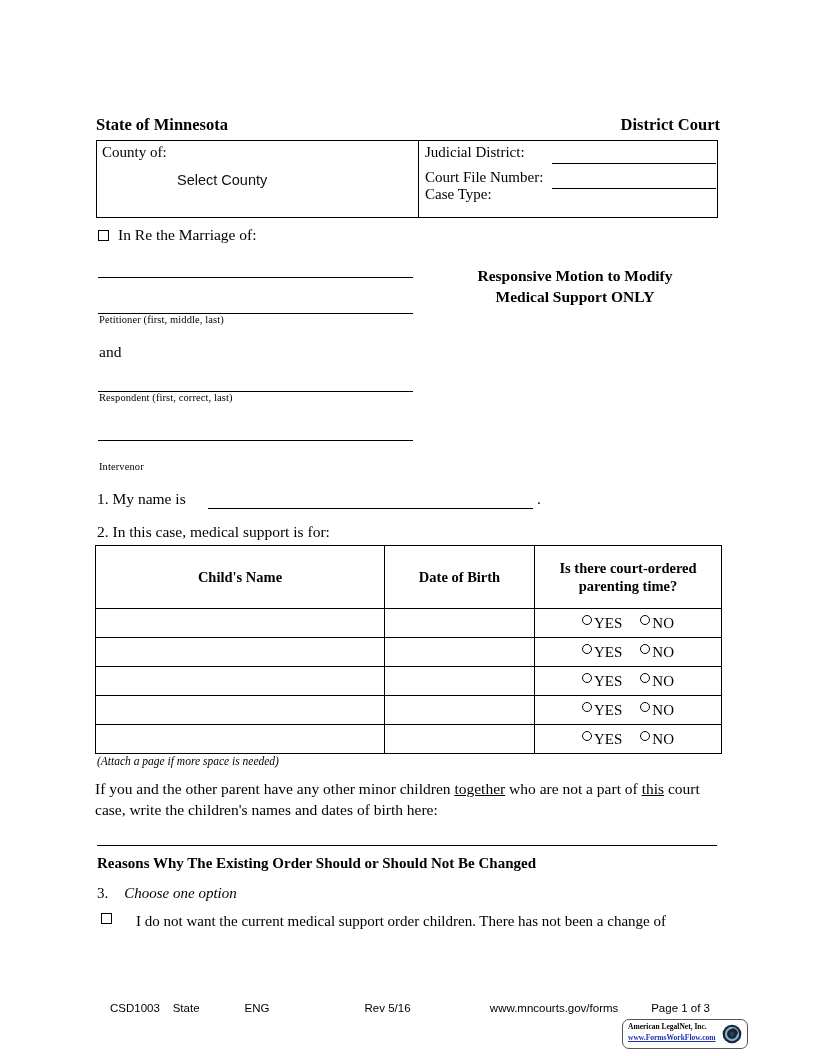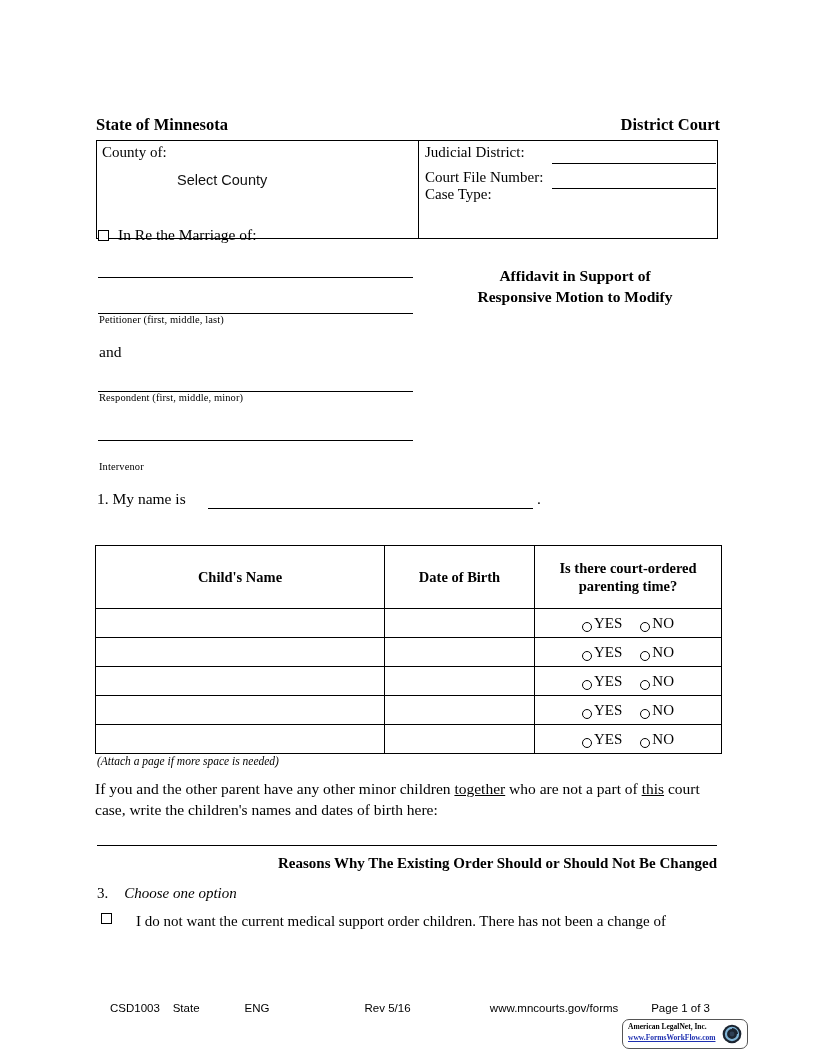--- a/index.html
+++ b/index.html
@@ -29,21 +29,21 @@
     font-weight: bold;
     font-size: 16.5px;
   }
 
   
   .caption-box {
     position: absolute;
     left: 96px;
     top: 140px;
     width: 622px;
-    height: 99px;
+    height: 78px;
     border: 1.6px solid #000;
     box-sizing: border-box;
     display: flex;
   }
   .cap-left {
     width: 322px;
     border-right: 1.6px solid #000;
     box-sizing: border-box;
     position: relative;
   }
@@ -195,21 +195,21 @@
     font-size: 15px;
   }
   .yn-wrap {
     display: flex;
     justify-content: center;
     align-items: center;
     gap: 18px;
   }
   .yn-opt {
     display: inline-flex;
-    align-items: flex-end;
+    align-items: flex-start;
     gap: 2px;
   }
   .radio {
     width: 10px;
     height: 10px;
     border: 1.4px solid #000;
     border-radius: 50%;
     box-sizing: border-box;
     display: inline-block;
     background: #fff;
@@ -239,21 +239,21 @@
     top: 845px;
     width: 620px;
     height: 0;
     border-bottom: 1.4px solid #000;
   }
   .section-head {
     position: absolute;
     left: 97px;
     top: 855px;
     width: 620px;
-    text-align: right;
+    text-align: left;
     font-weight: bold;
     font-size: 15px;
   }
 
   .item3 {
     position: absolute;
     left: 97px;
     top: 885px;
     font-size: 15px;
   }
@@ -359,33 +359,34 @@
     <span>In Re the Marriage of:</span>
   </div>
 
   <span class="party-rule" style="top:277px;"></span>
   <span class="party-rule" style="top:313px;"></span>
   <span class="party-cap" style="top:314px;">Petitioner (first, middle, last)</span>
 
   <span class="and-word">and</span>
 
   <span class="party-rule" style="top:391px;"></span>
-  <span class="party-cap" style="top:392px;">Respondent (first, middle, minor)</span>
+  <span class="party-cap" style="top:392px;">Respondent (first, correct, last)</span>
 
   <span class="party-rule" style="top:440px;"></span>
   <span class="party-cap" style="top:424px;margin-top:37px;">Intervenor</span>
 
   <div class="doc-title">
-    <div>Affidavit in Support of</div>
     <div>Responsive Motion to Modify</div>
+    <div>Medical Support ONLY</div>
   </div>
 
   <div class="stmt stmt-1">1. My name is</div>
   <span class="name-rule"></span>
   <span class="name-period">.</span>
+  <div class="stmt stmt-2">2. In this case, medical support is for:</div>
 
   <table class="kids-table">
     <thead>
       <tr>
         <th class="col-name">Child's Name</th>
         <th class="col-dob">Date of Birth</th>
         <th class="col-pt">Is there court-ordered parenting time?</th>
       </tr>
     </thead>
     <tbody>

